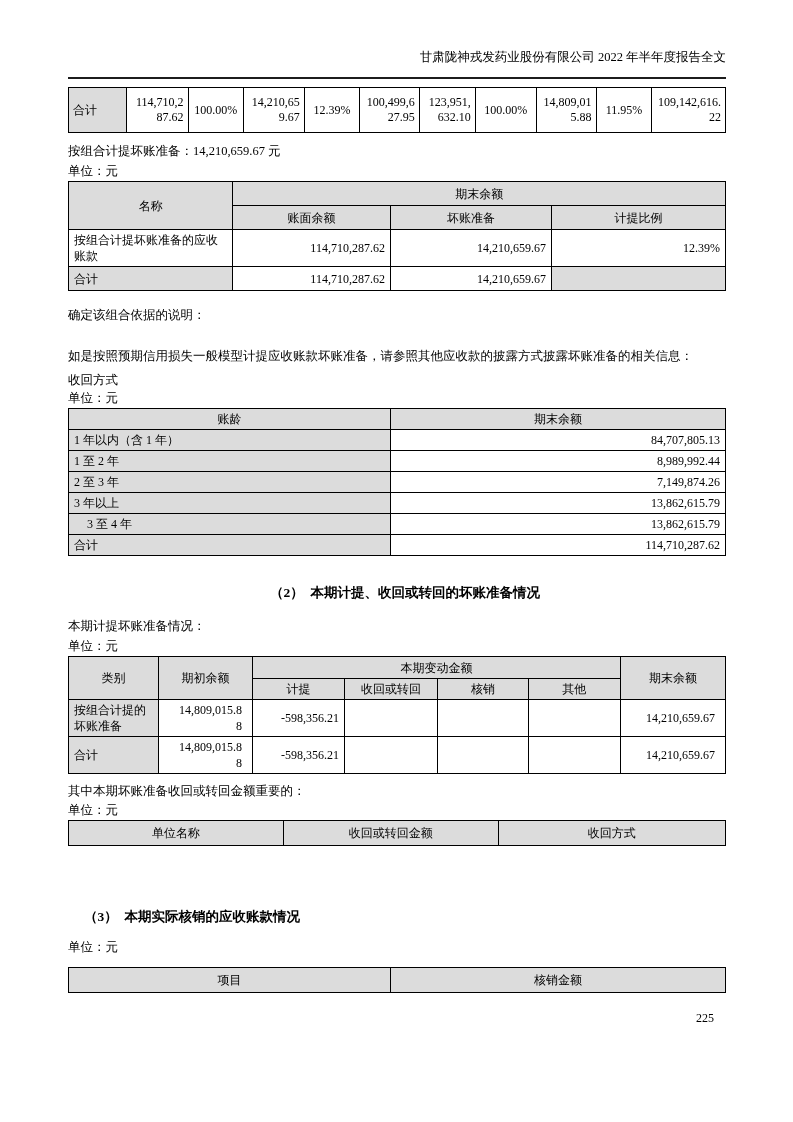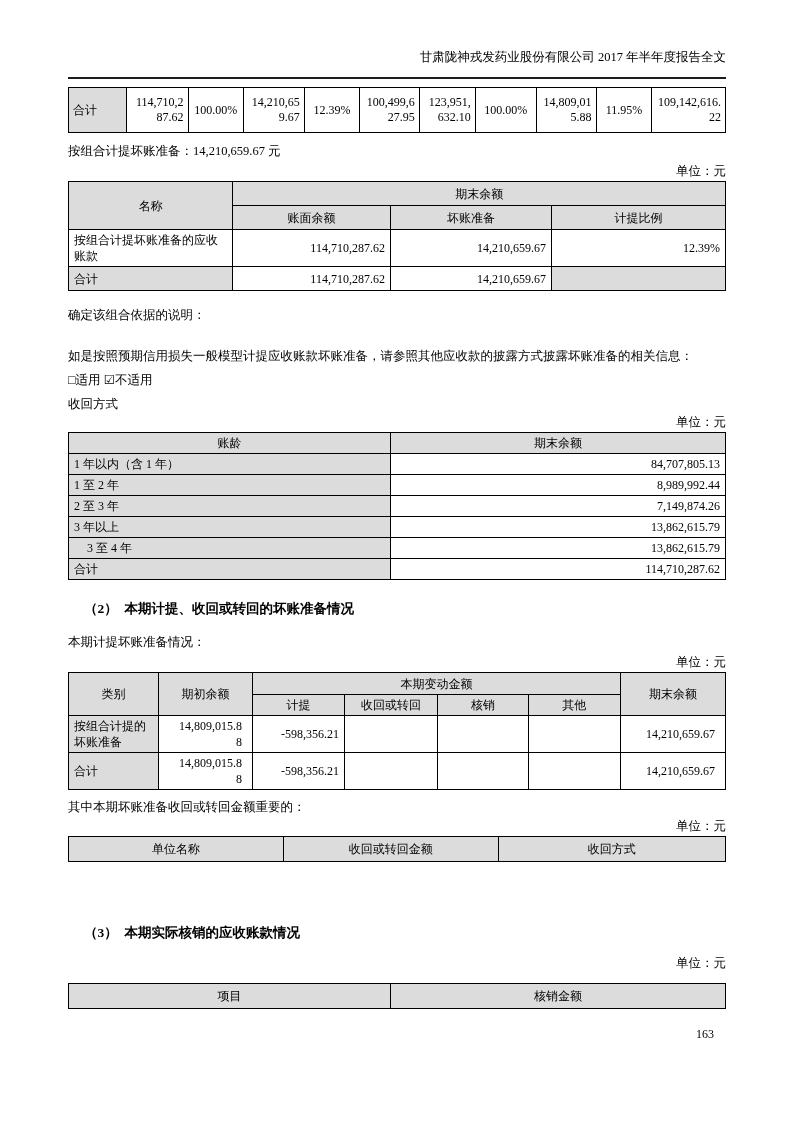--- a/index.html
+++ b/index.html
@@ -15,21 +15,21 @@
   table{border-collapse:collapse;width:100%;table-layout:fixed;}
   td{border:1px solid #000;font-size:12px;line-height:16px;padding:2px 5px;
      vertical-align:middle;overflow:hidden;}
   .gray{background:#dcdcdc;}
   .ctr{text-align:center;}
   .lbl{text-align:left;}
   .num{text-align:right;word-break:break-all;}
   .pct{text-align:center;}
 
   .para{margin:0;font-size:12.5px;line-height:17px;}
-  .unit{margin:0;text-align:right;font-size:12.5px;line-height:15px;}
+  .unit{margin:0;font-size:12.5px;line-height:15px;}
   .heading{margin:0;font-size:13.5px;font-weight:bold;line-height:18px;
            padding-left:16px;white-space:pre-wrap;}
 
   .t1{margin-top:8px;}
   .t1 tr{height:45px;}
   .t1 td{line-height:15px;padding:2px 4px;}
 
   .p-provision{margin-top:10px;}
   .unit-1{margin-top:4px;}
   .t2{margin-top:2px;}
@@ -38,21 +38,21 @@
 
   .p-basis{margin-top:16px;}
   .p-ecl{margin-top:24px;}
   .p-applicable{margin-top:7px;white-space:pre-wrap;}
   .p-aging{margin-top:7px;}
   .unit-2{margin-top:2px;}
   .t3{margin-top:2px;}
   .t3 tr{height:21px;}
   .t3 .indent{padding-left:18px;}
 
-  .h2{margin-top:20px;}
+  .h2{margin-top:28px;text-align:center;}
   .p-intro{margin-top:16px;}
   .unit-3{margin-top:4px;}
   .t4{margin-top:2px;border-radius:29px;}
   .t4 .hrow1{height:22px;}
   .t4 .hrow2{height:20px;}
   .t4 .drow{height:37px;}
   .t4 .opening{padding-left:14px;padding-right:10px;}
   .t4 .closing{padding-left:20px;padding-right:10px;}
 
   .p-important{margin-top:9px;}
@@ -66,21 +66,21 @@
   .t6 tr{height:25px;}
   .p-important3{margin-top:13px;}
 
   .pageno{margin-top:18px;text-align:right;padding-right:12px;font-size:12px;}
 </style>
 </head>
 <body>
 
 <div class="page">
 
-  <div class="header-title">甘肃陇神戎发药业股份有限公司 2017 年半年度报告全文</div>
+  <div class="header-title">甘肃陇神戎发药业股份有限公司 2022 年半年度报告全文</div>
   <div class="header-rule"></div>
 
   <table class="t1">
     <colgroup>
       <col style="width:8.8%">
         <col style="width:9.4%">
         <col style="width:8.4%">
       <col style="width:9.3%">
         <col style="width:8.4%">
         <col style="width:9.1%">
@@ -137,21 +137,20 @@
       <td class="gray lbl">合计</td>
       <td class="num">114,710,287.62</td>
       <td class="num">14,210,659.67</td>
       <td class="gray"></td>
     </tr>
   </tbody>
     </table>
 
   <p class="para p-basis">确定该组合依据的说明：</p>
   <p class="para p-ecl">如是按照预期信用损失一般模型计提应收账款坏账准备，请参照其他应收款的披露方式披露坏账准备的相关信息：</p>
-  <p class="para p-applicable"><span>□适用</span> <span>☑不适用</span></p>
   <p class="para p-aging">收回方式</p>
   <div class="unit unit-2">单位：元</div>
 
   <table class="t3">
     <colgroup>
         <col style="width:49%">
         <col style="width:51%">
       </colgroup>
     <tbody>
         <tr>
@@ -261,15 +260,15 @@
       </colgroup>
     <tbody>
         <tr>
       <td class="gray ctr">项目</td>
       <td class="gray ctr">核销金额</td>
     </tr>
   </tbody>
     </table>
 
 
-  <div class="pageno">163</div>
+  <div class="pageno">225</div>
 
 </div>
 
 </body></html>

